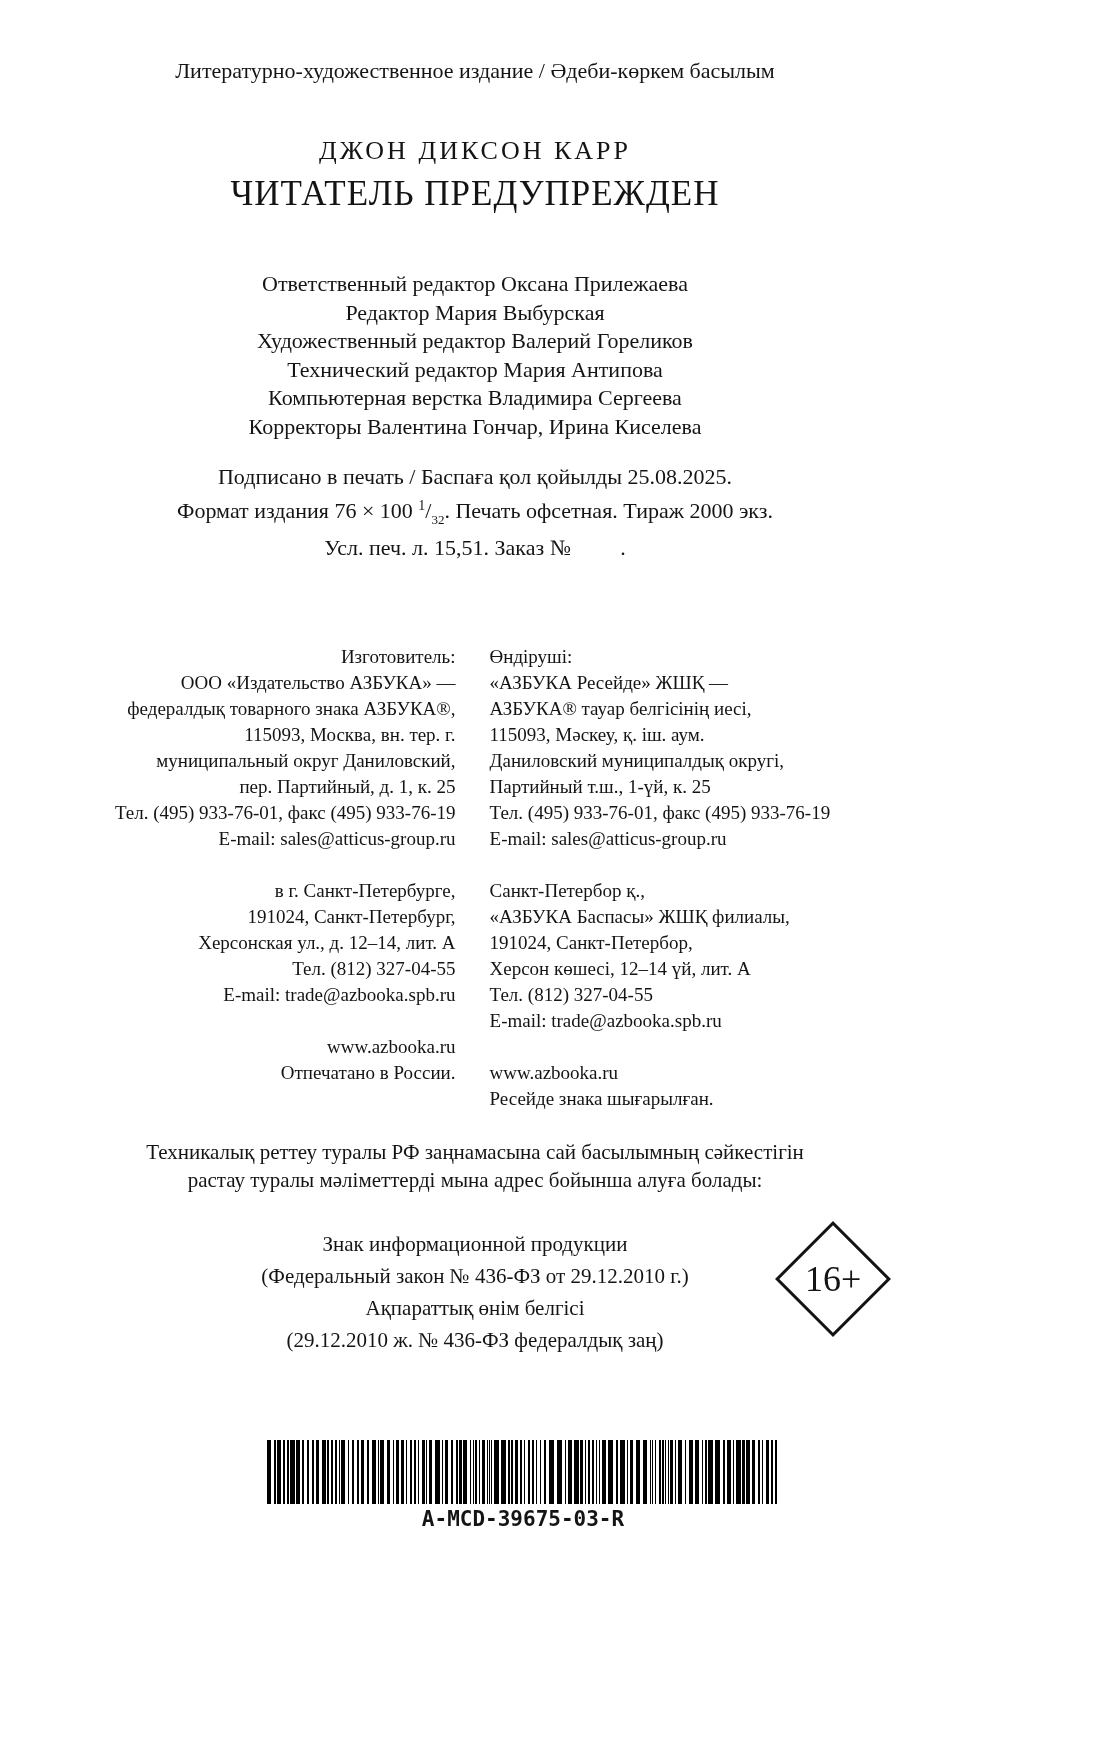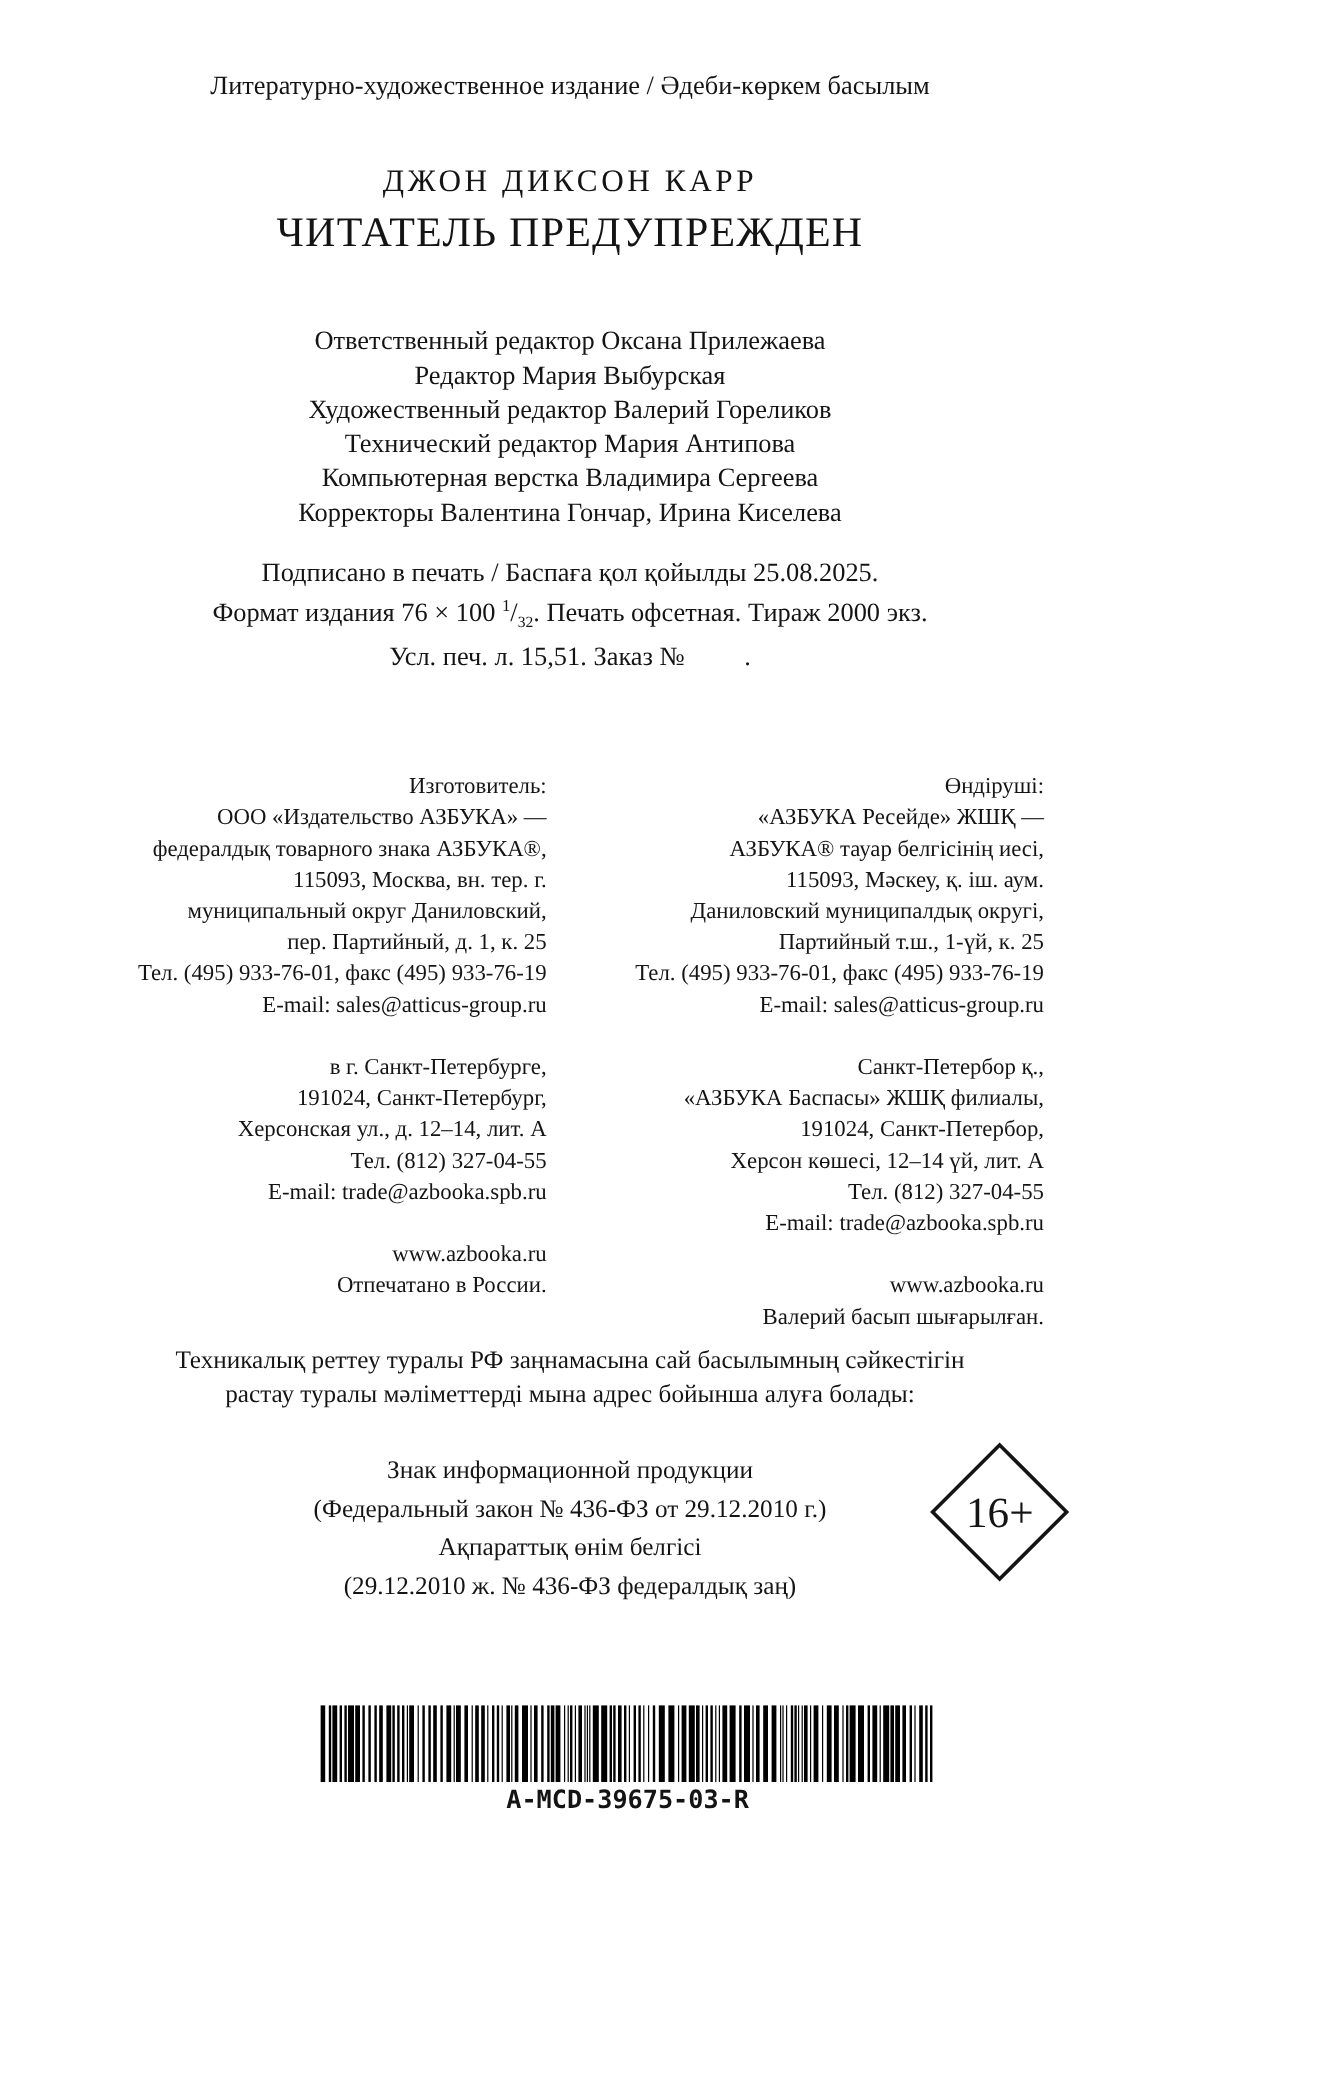--- a/index.html
+++ b/index.html
@@ -49,24 +49,24 @@
   }
   .printinfo sup { font-size: 14px; vertical-align: super; }
   .printinfo sub { font-size: 13px; vertical-align: sub; }
   .columns {
     margin-top: 82px;
     display: flex;
     font-size: 19px;
     line-height: 26px;
   }
   .col-left { width: 380px; text-align: right; }
-  .col-right { margin-left: 34px; width: 385px; text-align: right; }
+  .col-right { margin-left: 34px; width: 385px; text-align: left; }
   .para + .para { margin-top: 26px; }
   .cert {
-    margin-top: 8px;
+    margin-top: 26px;
     font-size: 21px;
     line-height: 28px;
   }
   .sign-row {
     position: relative;
     margin-top: 34px;
   }
   .sign-text {
     font-size: 21px;
     line-height: 32px;
@@ -179,21 +179,21 @@
         <div class="para">
             <div>Санкт-Петербор қ.,</div>
             <div>«АЗБУКА Баспасы» ЖШҚ филиалы,</div>
             <div>191024, Санкт-Петербор,</div>
             <div>Херсон көшесі, 12–14 үй, лит. А</div>
             <div>Тел. (812) 327-04-55</div>
             <div>E-mail: trade@azbooka.spb.ru</div>
           </div>
         <div class="para">
             <div>www.azbooka.ru</div>
-            <div>Валерий басып шығарылған.</div>
+            <div>Ресейде знака шығарылған.</div>
           </div>
       </div>
     </div>
 
     <div class="cert">
         <div>Техникалық реттеу туралы РФ заңнамасына сай басылымның сәйкестігін</div>
         <div>растау туралы мәліметтерді мына адрес бойынша алуға болады:</div>
       </div>
 
     <div class="sign-row">

